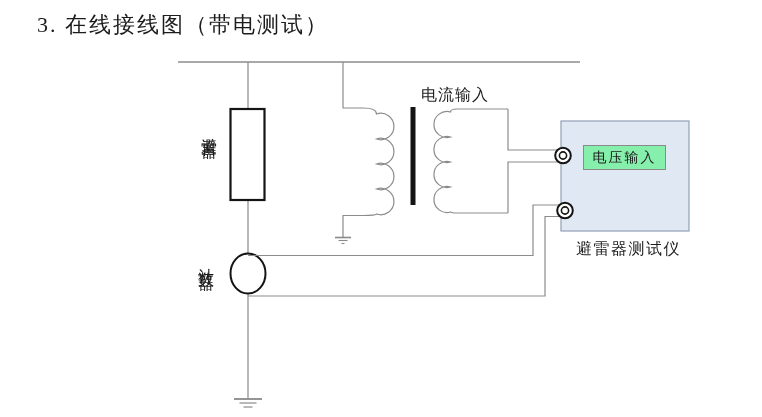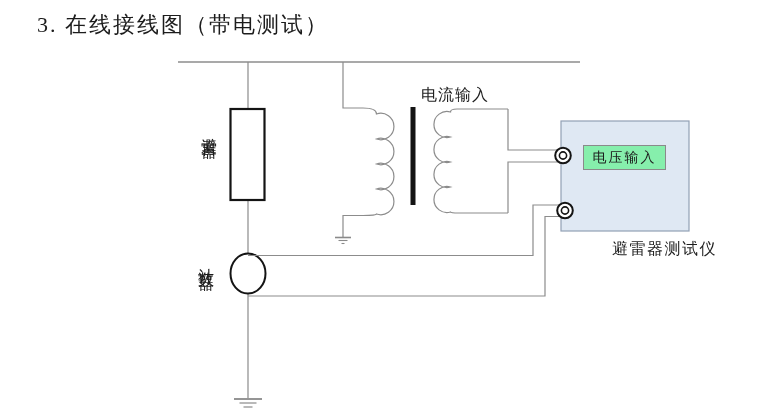--- a/index.html
+++ b/index.html
@@ -4,21 +4,21 @@
 <style>
   html,body{margin:0;padding:0;background:#ffffff;}
   #canvas{
     position:relative;width:762px;height:417px;background:#ffffff;overflow:hidden;
     font-family:"Liberation Serif", serif;color:#1c1c1c;
   }
   #wires{position:absolute;left:0;top:0;z-index:1;}
   .lbl{position:absolute;z-index:2;white-space:nowrap;}
   .page-title{left:37px;top:10px;font-size:22px;letter-spacing:2px;}
   .pt-label{left:421px;top:85px;font-size:16px;letter-spacing:1px;}
-  .tester-label{left:576px;top:239px;font-size:16px;letter-spacing:1.5px;margin-left:36px;}
+  .tester-label{left:576px;top:239px;font-size:16px;letter-spacing:1.5px;}
   .v-label{
     writing-mode:vertical-rl;text-orientation:upright;
     font-size:16px;letter-spacing:3px;line-height:16px;
   }
   .arrester-label{left:201px;top:125px;}
   .counter-label{left:198px;top:255px;letter-spacing:4px;}
   .io-box{
     position:absolute;z-index:2;background:#86efac;border:1px solid #8a8a8a;
     display:flex;align-items:center;justify-content:center;
     font-size:14px;letter-spacing:2px;

